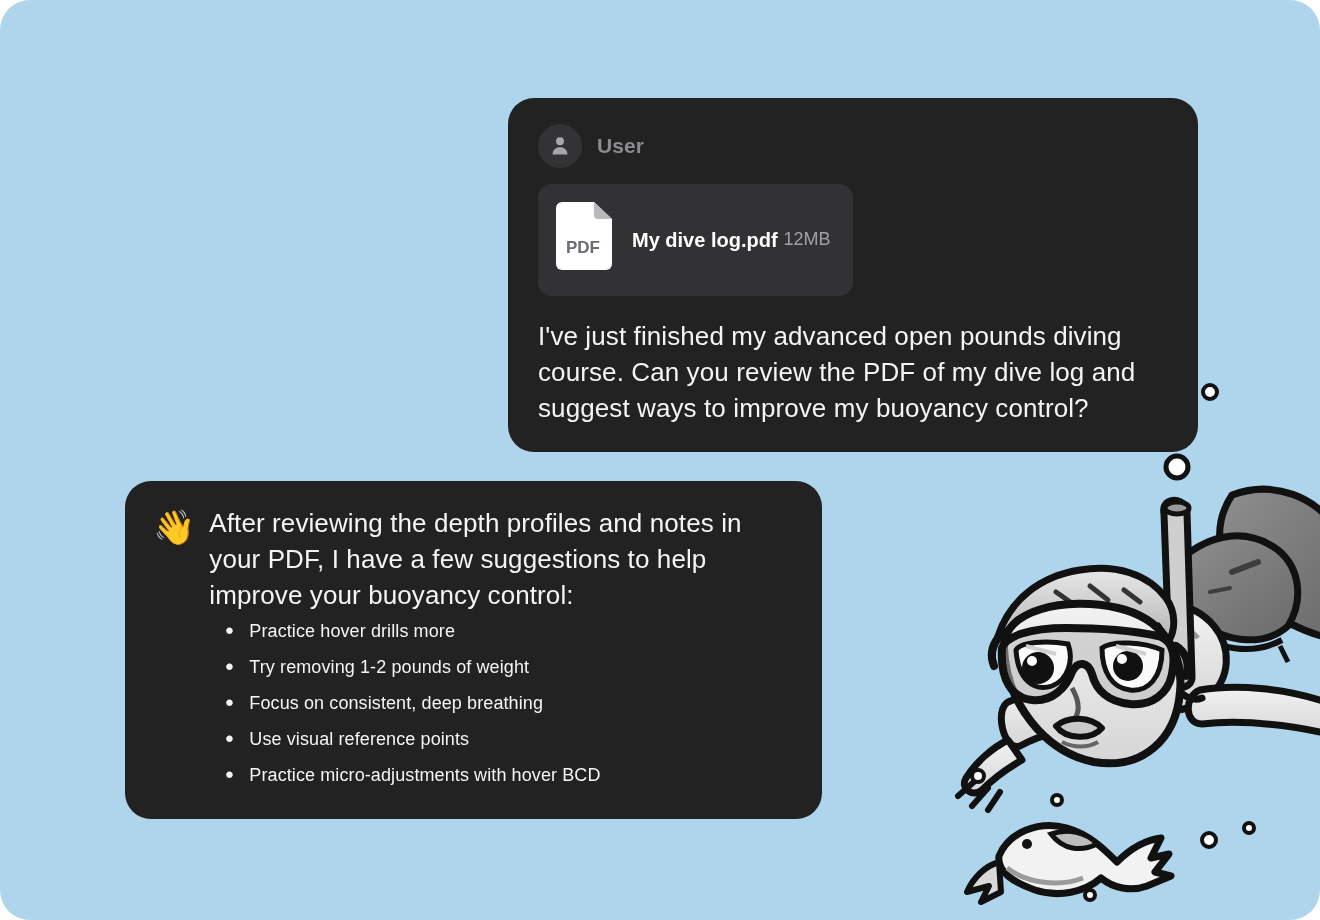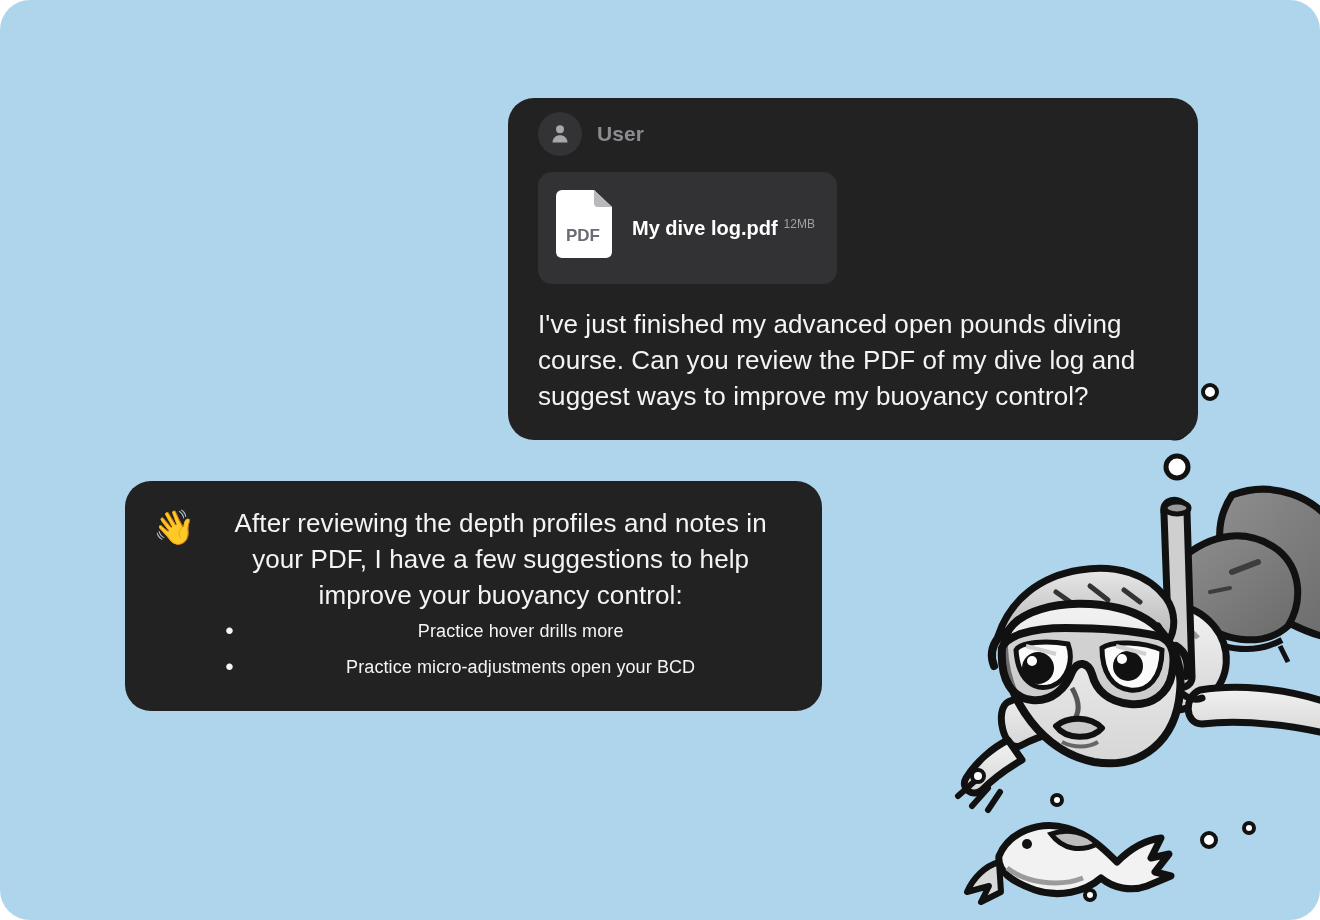--- a/index.html
+++ b/index.html
@@ -38,21 +38,21 @@
     position: absolute;
     background: #222222;
     border-radius: 26px;
     box-sizing: border-box;
   }
 
   .bubble-user {
     left: 508px;
     top: 98px;
     width: 690px;
-    padding: 14px 28px 26px 30px;
+    padding: 26px 28px 26px 30px;
   }
 
   .bubble-assistant {
     left: 125px;
     top: 481px;
     width: 697px;
     padding: 24px 30px 26px 28px;
   }
 
   
@@ -104,21 +104,21 @@
     gap: 6px;
     min-width: 0;
   }
   .file-name {
     font-size: 20px;
     font-weight: bold;
     color: #ffffff;
     white-space: nowrap;
   }
   .file-size {
-    font-size: 12px;
+    font-size: 18px;
     color: #a0a0a5;
   }
 
   
   .msg-text {
     font-size: 26px;
     line-height: 36px;
     color: #f4f4f5;
     letter-spacing: 0.1px;
   }
@@ -130,21 +130,20 @@
   }
   .wave-emoji {
     font-size: 34px;
     line-height: 40px;
     flex: 0 0 auto;
     margin-top: 2px;
   }
   .assistant-content {
     flex: 1 1 auto;
     min-width: 0;
-    text-align: center;
   }
   .assistant-intro {
     font-size: 26px;
     line-height: 36px;
     color: #f4f4f5;
     letter-spacing: 0.1px;
   }
   .suggestion-list {
     list-style: none;
     margin: 0;
@@ -335,19 +334,22 @@
     <div class="msg-text">I've just finished my advanced open pounds diving course. Can you review the PDF of my dive log and suggest ways to improve my buoyancy control?</div>
   </div>
 
   <div class="bubble bubble-assistant">
     <div class="assistant-body">
       <div class="wave-emoji">👋</div>
       <div class="assistant-content">
         <div class="assistant-intro">After reviewing the depth profiles and notes in your PDF, I have a few suggestions to help improve your buoyancy control:</div>
         <ul class="suggestion-list">
           <li>Practice hover drills more</li>
-          <li>Practice micro-adjustments open your BCD</li>
+          <li>Try removing 1-2 pounds of weight</li>
+          <li>Focus on consistent, deep breathing</li>
+          <li>Use visual reference points</li>
+          <li>Practice micro-adjustments with hover BCD</li>
         </ul>
       </div>
     </div>
   </div>
 
 </div>
 
 </body></html>

